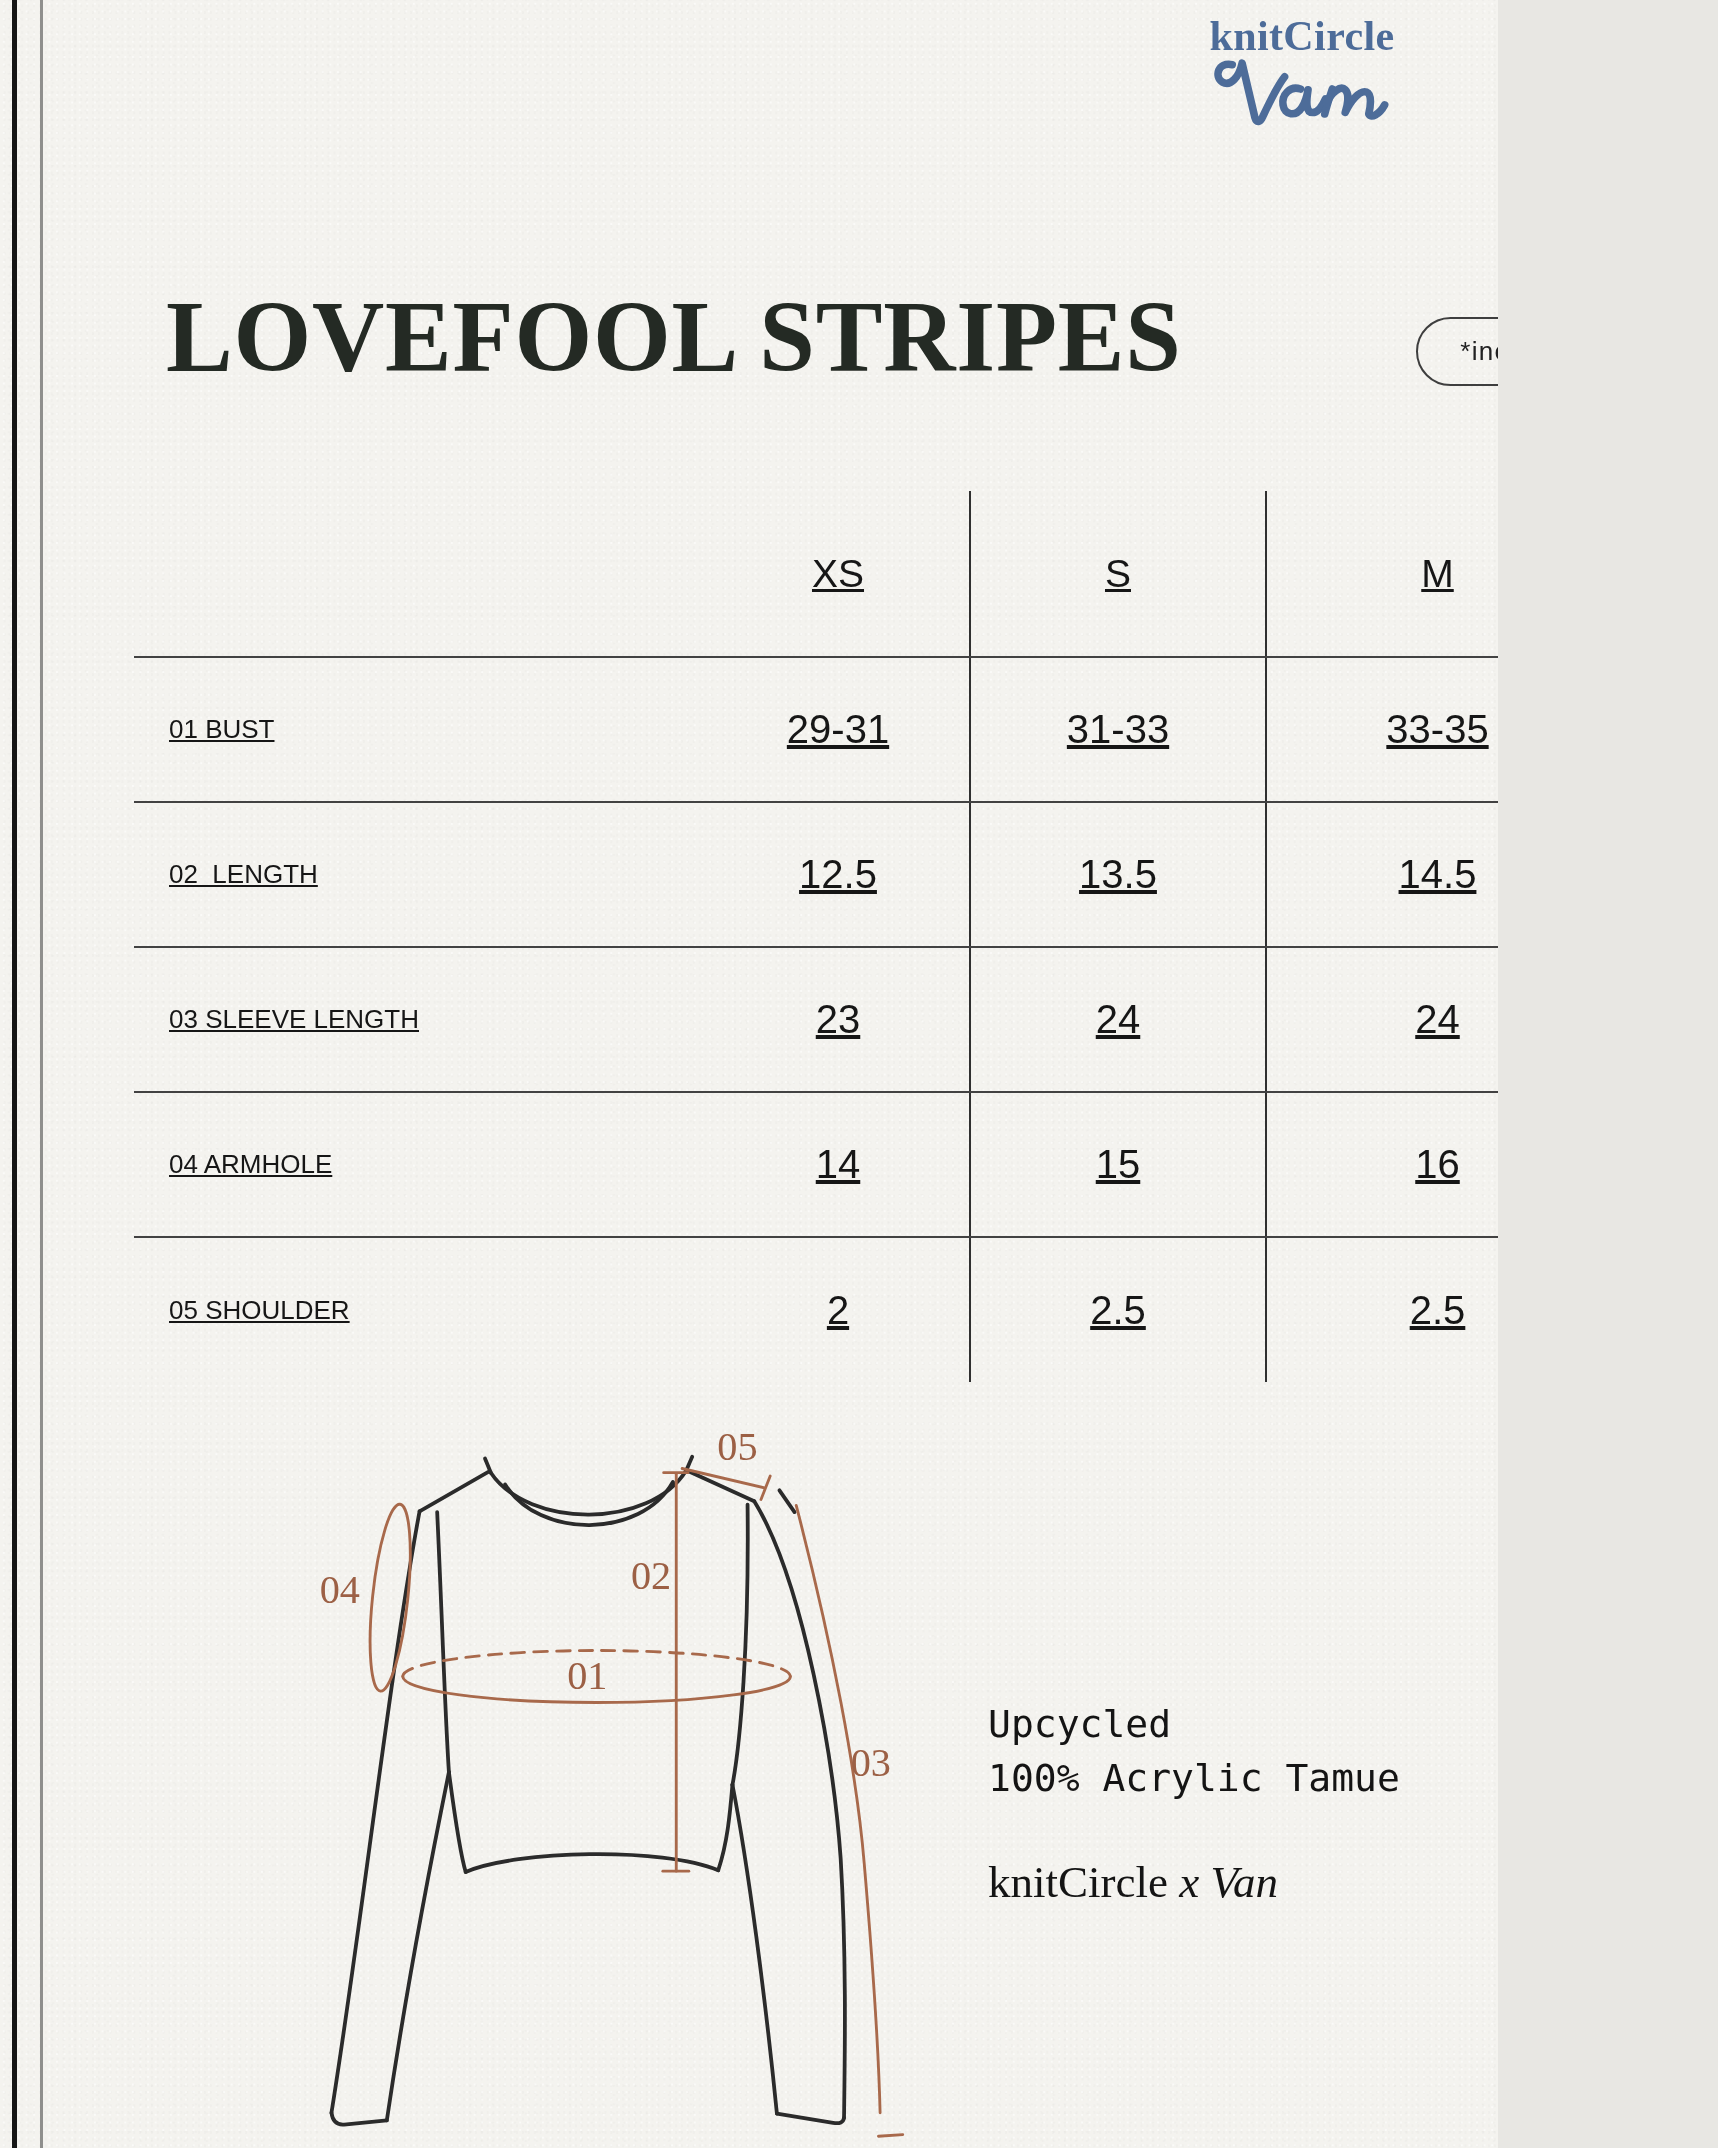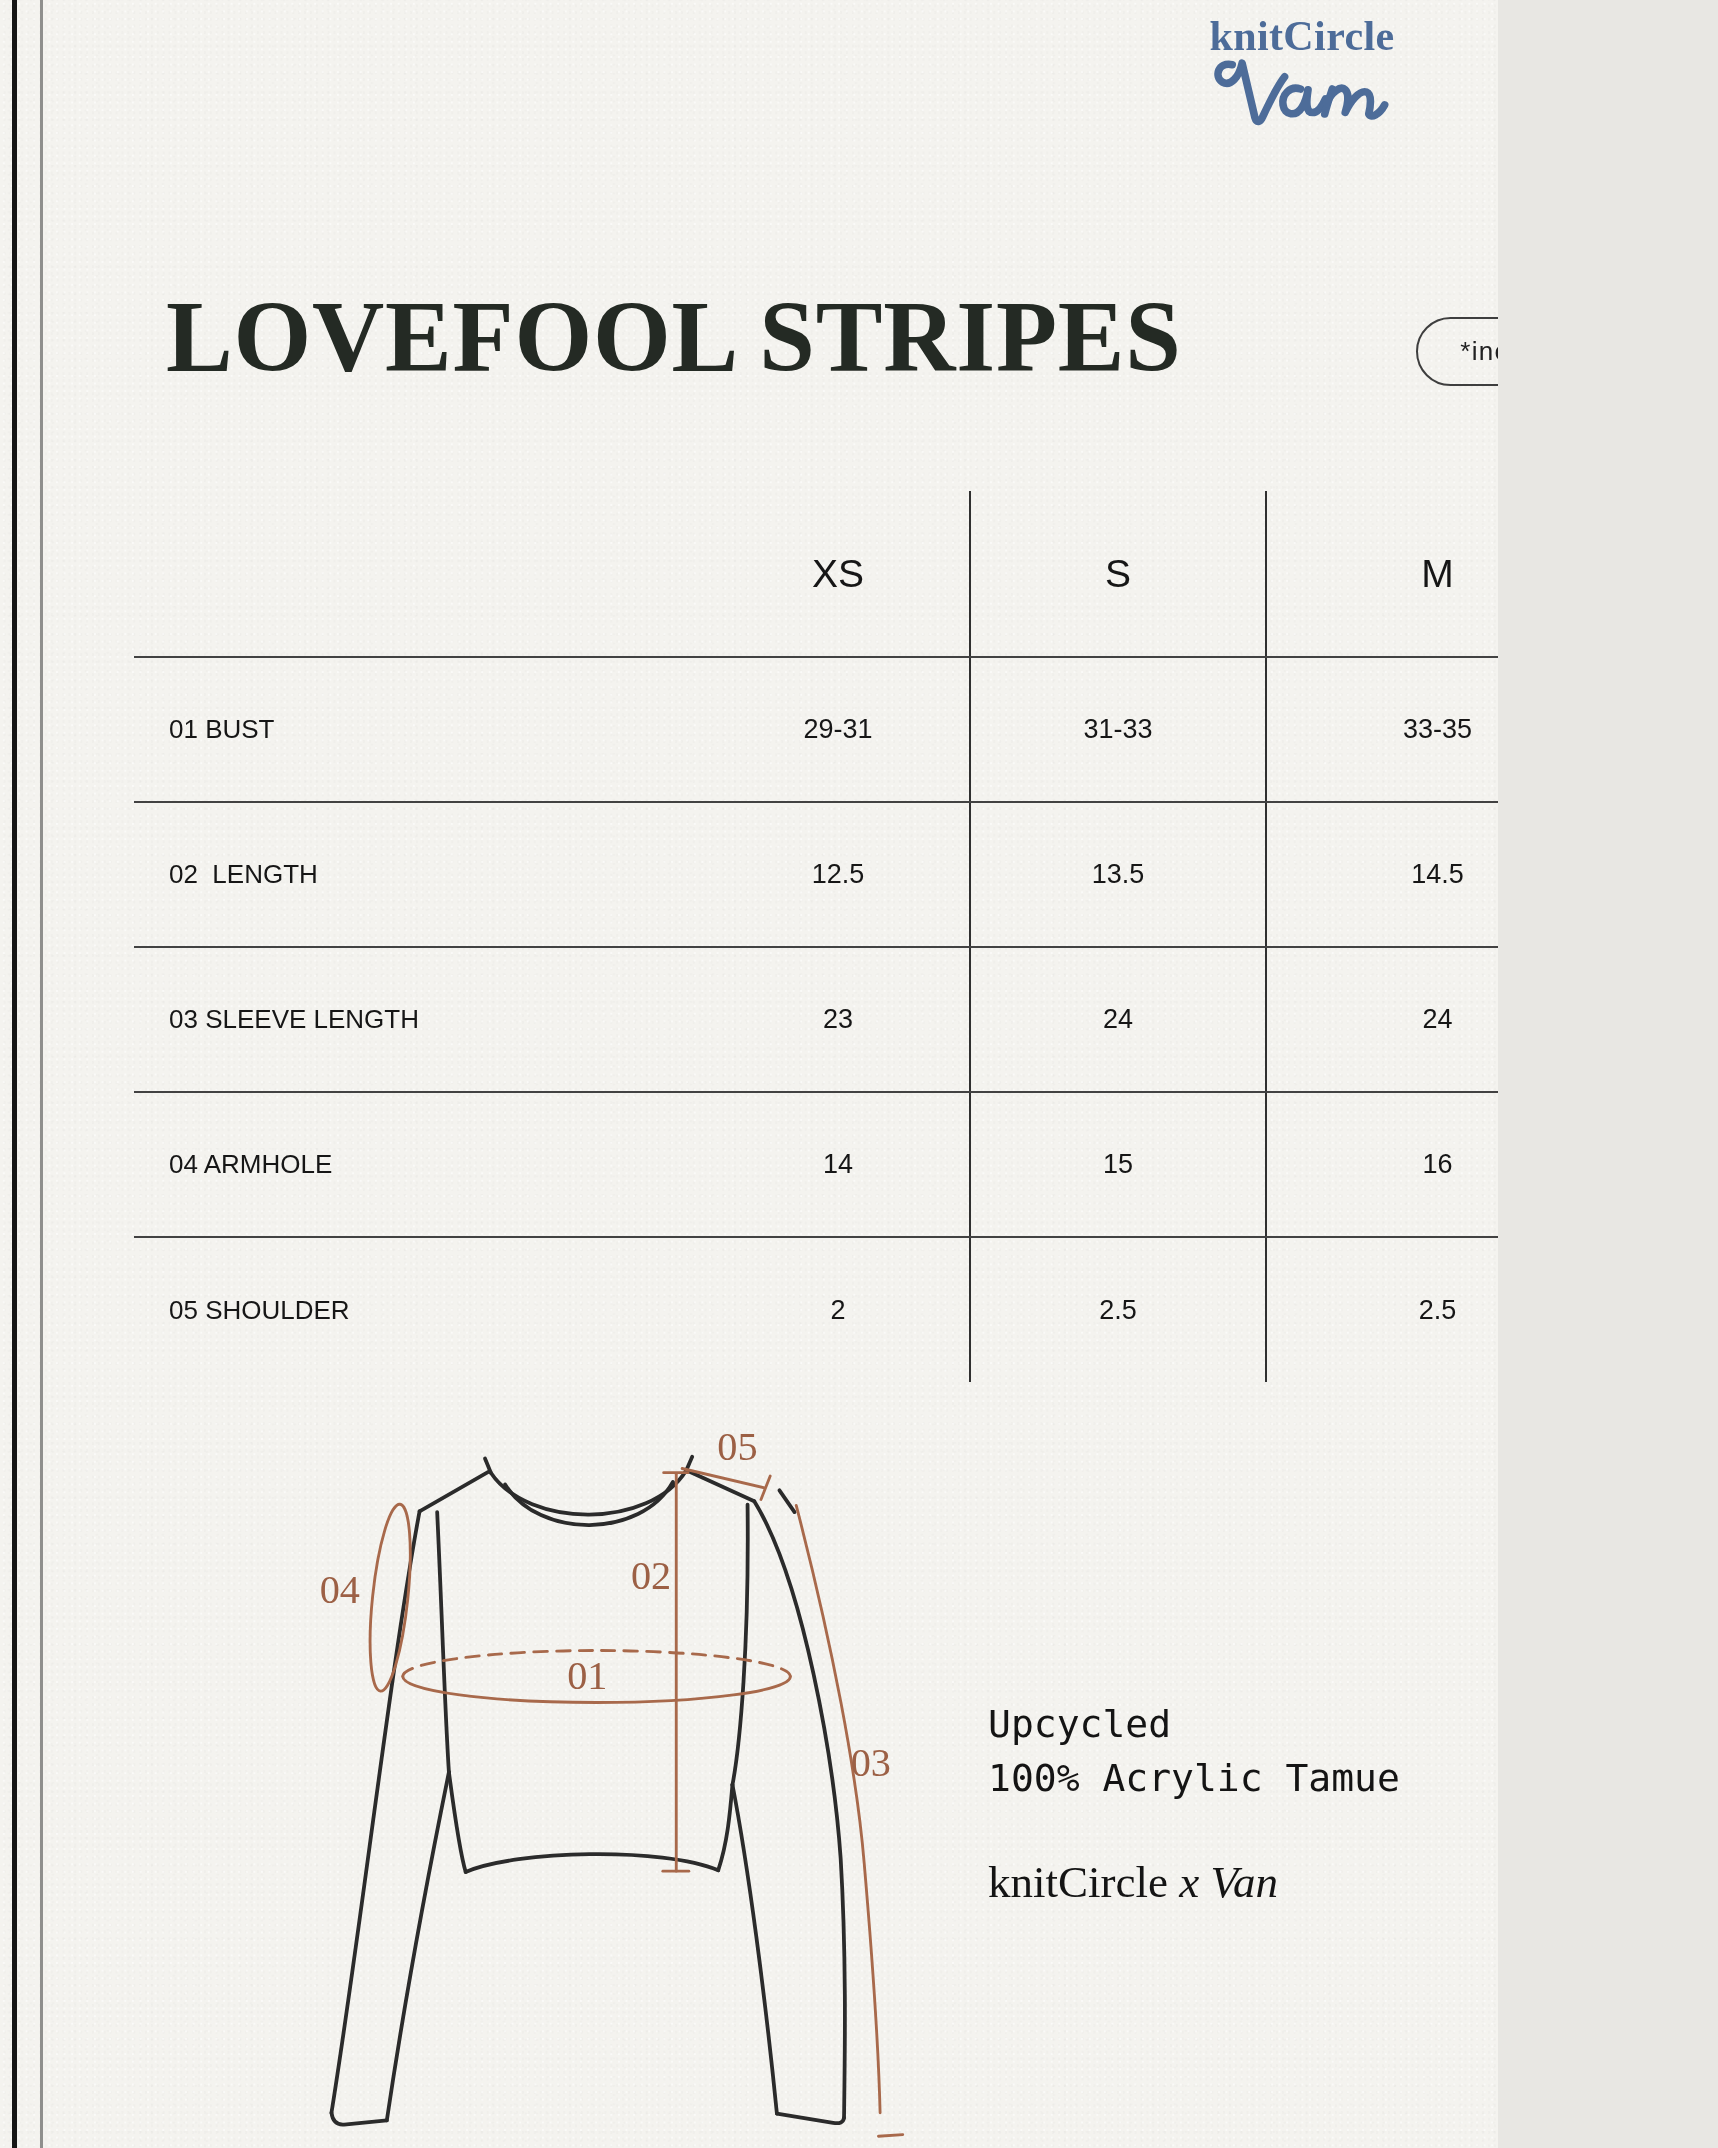--- a/index.html
+++ b/index.html
@@ -39,28 +39,28 @@
     display:flex;align-items:center;justify-content:center;
     font-size:26px;letter-spacing:1.3px;color:#222;
   }
 
   
   table.size-chart{
     position:absolute;left:134px;top:491px;width:1474px;height:891px;
     border-collapse:collapse;table-layout:fixed;
   }
   col.c-label{width:573px;} col.c-xs{width:263px;} col.c-s{width:296px;} col.c-m{width:342px;}
-  .size-chart th,.size-chart td{padding:0;vertical-align:middle;font-weight:400;}
+  .size-chart th,.size-chart td{padding:0;vertical-align:middle;font-weight:400;text-decoration:underline;}
   .size-chart thead tr{height:166px;}
   .size-chart tbody tr{height:144px;}
   .size-chart .hline th,.size-chart .hline td{border-bottom:2.5px solid #424242;}
   .size-chart .vsep{border-left:2.5px solid #303030;}
   .size-chart th.size{font-size:39px;text-align:center;color:#161616;}
   .size-chart td.lbl{font-size:26px;text-align:left;padding-left:35px;white-space:pre;color:#161616;}
-  .size-chart td.val{font-size:27px;text-align:center;color:#161616;}
+  .size-chart td.val{font-size:40px;text-align:center;color:#161616;}
 
   
   .diagram{position:absolute;left:193px;top:1393px;width:839px;height:755px;}
   .diagram svg{display:block;}
 
   
   .materials{position:absolute;left:988px;top:1697px;font-family:"DejaVu Sans Mono","Liberation Mono",monospace;
     font-size:38px;line-height:54px;color:#141414;white-space:nowrap;}
   .collab{position:absolute;left:988px;top:1856px;font-family:"Liberation Serif",serif;
     font-size:45px;color:#141414;white-space:nowrap;}

